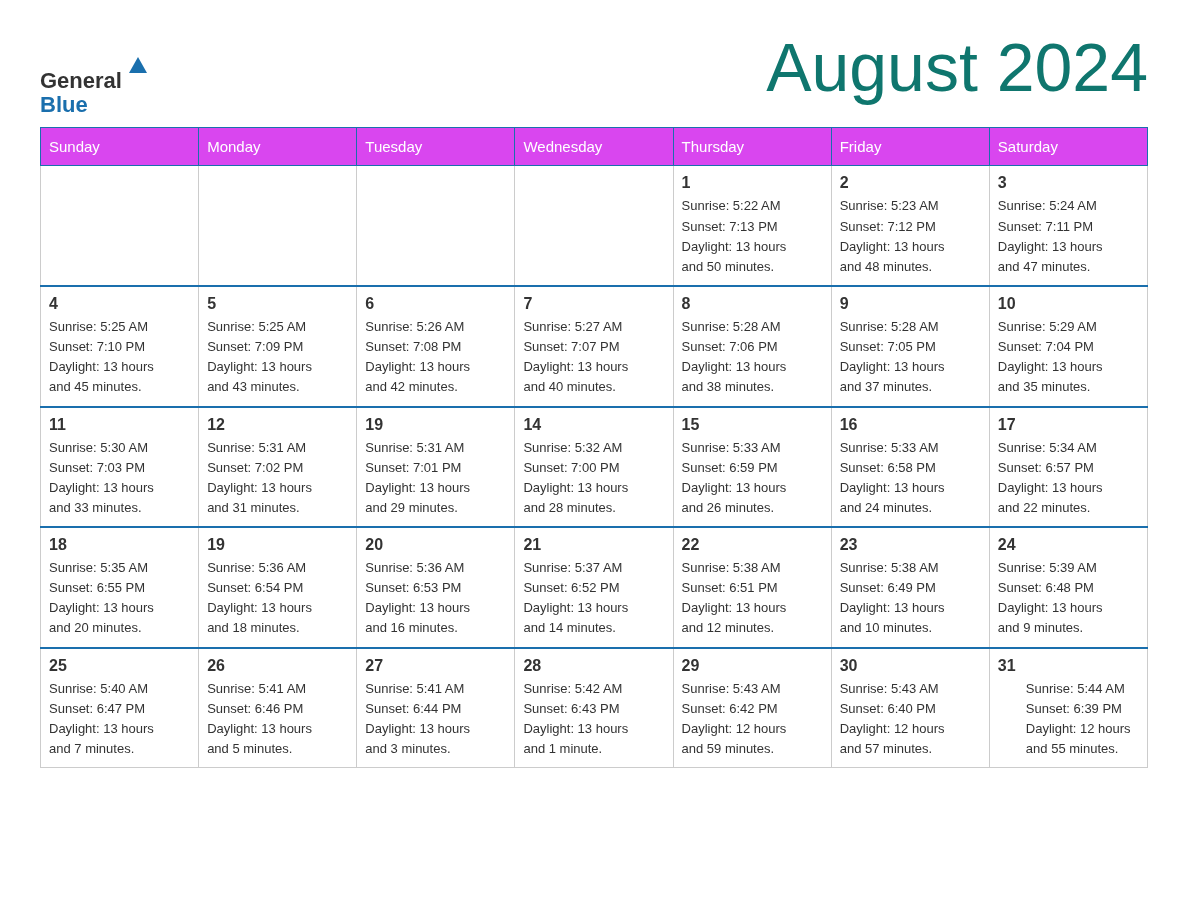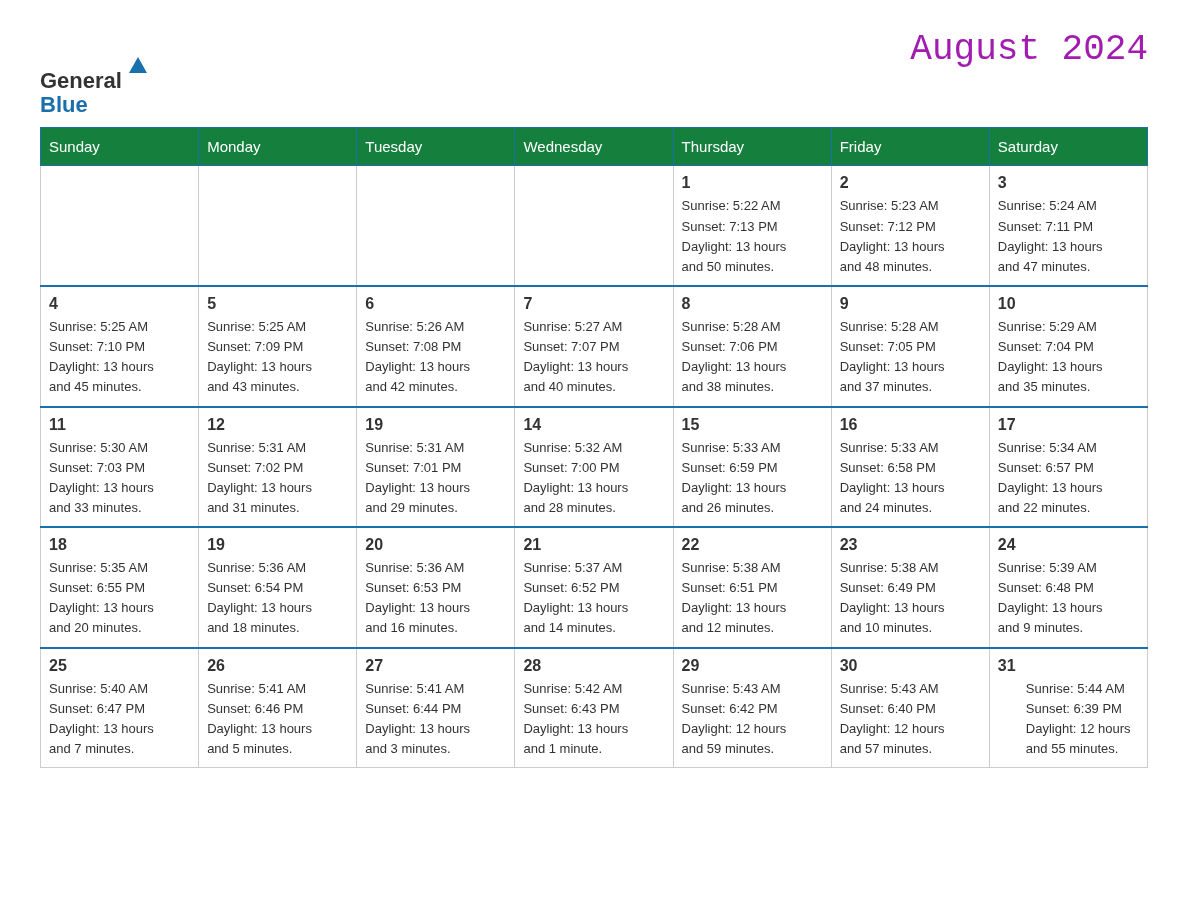--- a/index.html
+++ b/index.html
@@ -30,39 +30,38 @@
       color: #1a6fad;
     }
     .logo-inner {
       display: flex;
       align-items: center;
     }
     .title-area {
       text-align: right;
     }
     .month-title {
-      font-size: 36px;
+      font-size: 68px;
       font-weight: 300;
-      color: #a21caf;
+      color: #0f766e;
       line-height: 1.1;
-      font-family: Liberation Mono, monospace;
     }
     .location-title {
       font-size: 22px;
       color: #333;
       font-weight: normal;
       margin-top: 4px;
     }
     .calendar-table {
       width: 100%;
       border-collapse: collapse;
       margin-top: 8px;
     }
     .calendar-table th {
-      background-color: #15803d;
+      background-color: #d946ef;
       color: #fff;
       padding: 10px 8px;
       text-align: left;
       font-size: 15px;
       font-weight: normal;
       border: 1px solid #1a6fad;
     }
     .calendar-table td {
       vertical-align: top;
       border: 1px solid #ccc;

